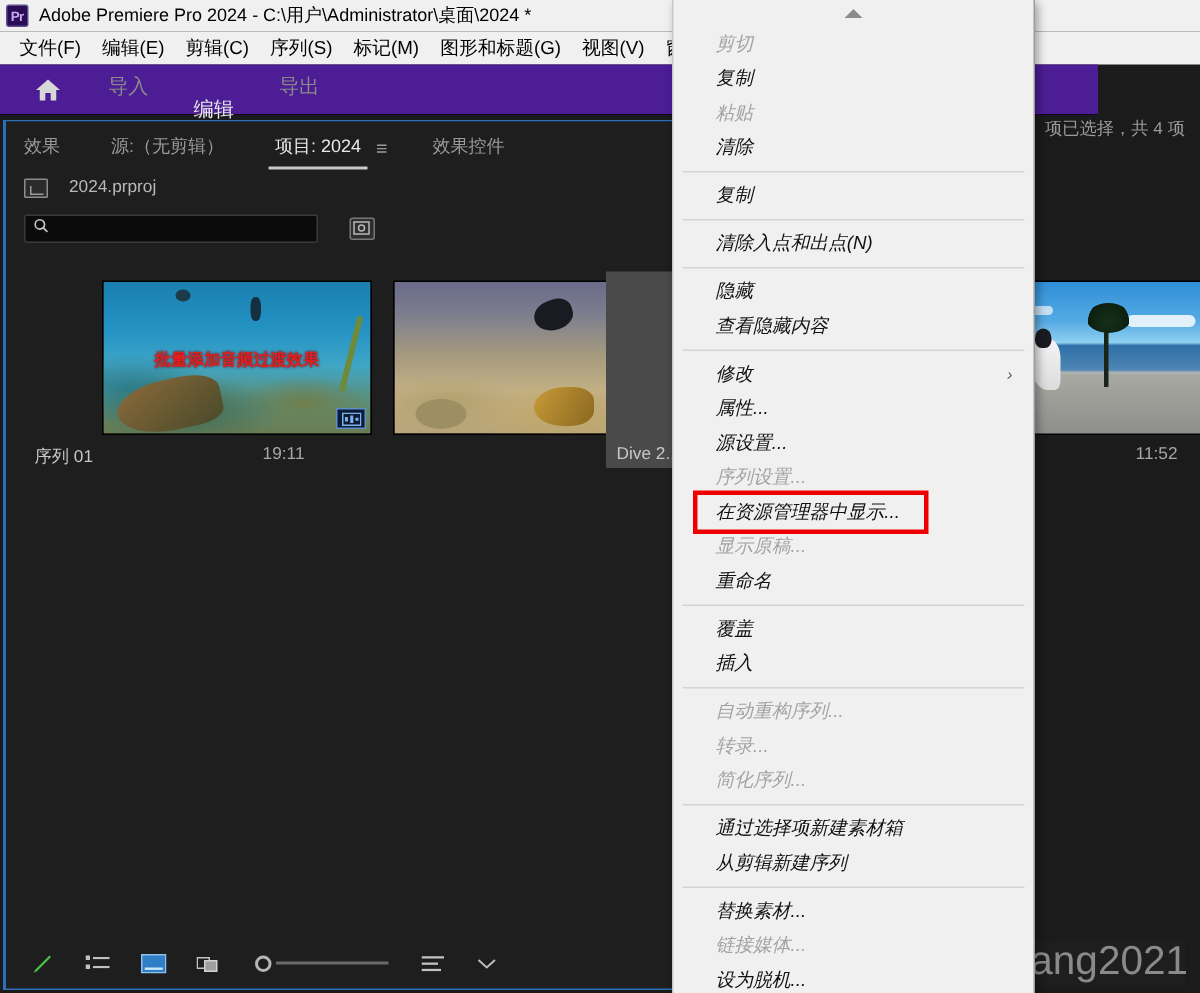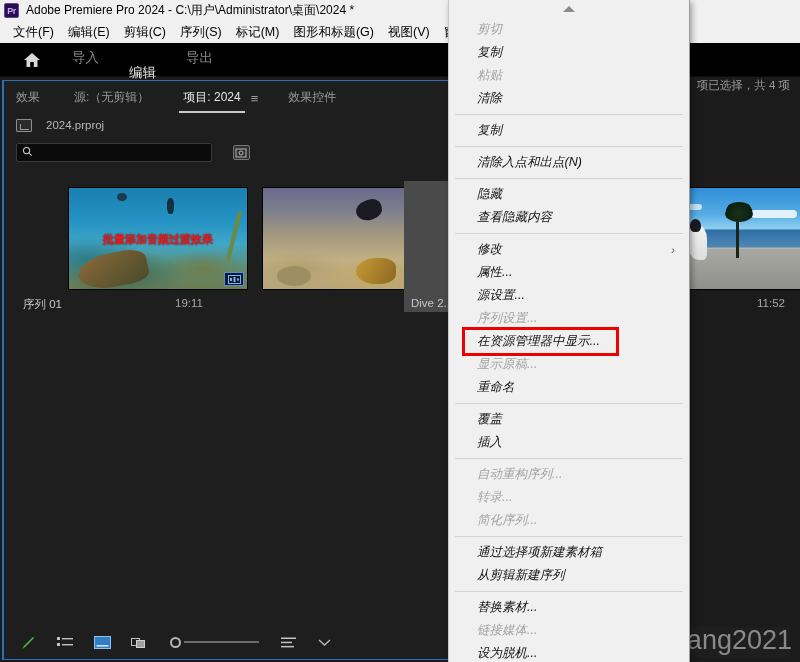--- a/index.html
+++ b/index.html
@@ -33,22 +33,22 @@
     position: absolute; left: 0; top: 21px; width: 800px; height: 22px;
     background: #f0f0f0; display: flex; align-items: center; padding-left: 6px;
   }
   .menu-item {
     font-size: 12.5px; color: #000; padding: 2px 7px; white-space: nowrap;
     font-family: "Liberation Sans", sans-serif;
   }
 
   
   #workspace {
-    position: absolute; left: 0; top: 43px; width: 800px; height: 34px;
-    background: #000000; display: flex; align-items: center; padding-left: 22px;
+    position: absolute; left: 0; top: 43px; width: 732px; height: 34px;
+    background: #4c1d95; display: flex; align-items: center; padding-left: 22px;
     border-bottom: 1px solid #0d0d0d;
     font-family: Liberation Serif, serif;
   }
   #home-icon { width: 20px; height: 20px; position: relative; margin-right: 30px; }
   #home-icon svg { display: block; }
   .ws-tab {
     font-size: 13.5px; color: #8a8a8a; margin-right: 30px; position: relative;
     padding-bottom: 4px;
   }
   .ws-tab.active { color: #e8e8e8; margin-top: 30px; }

